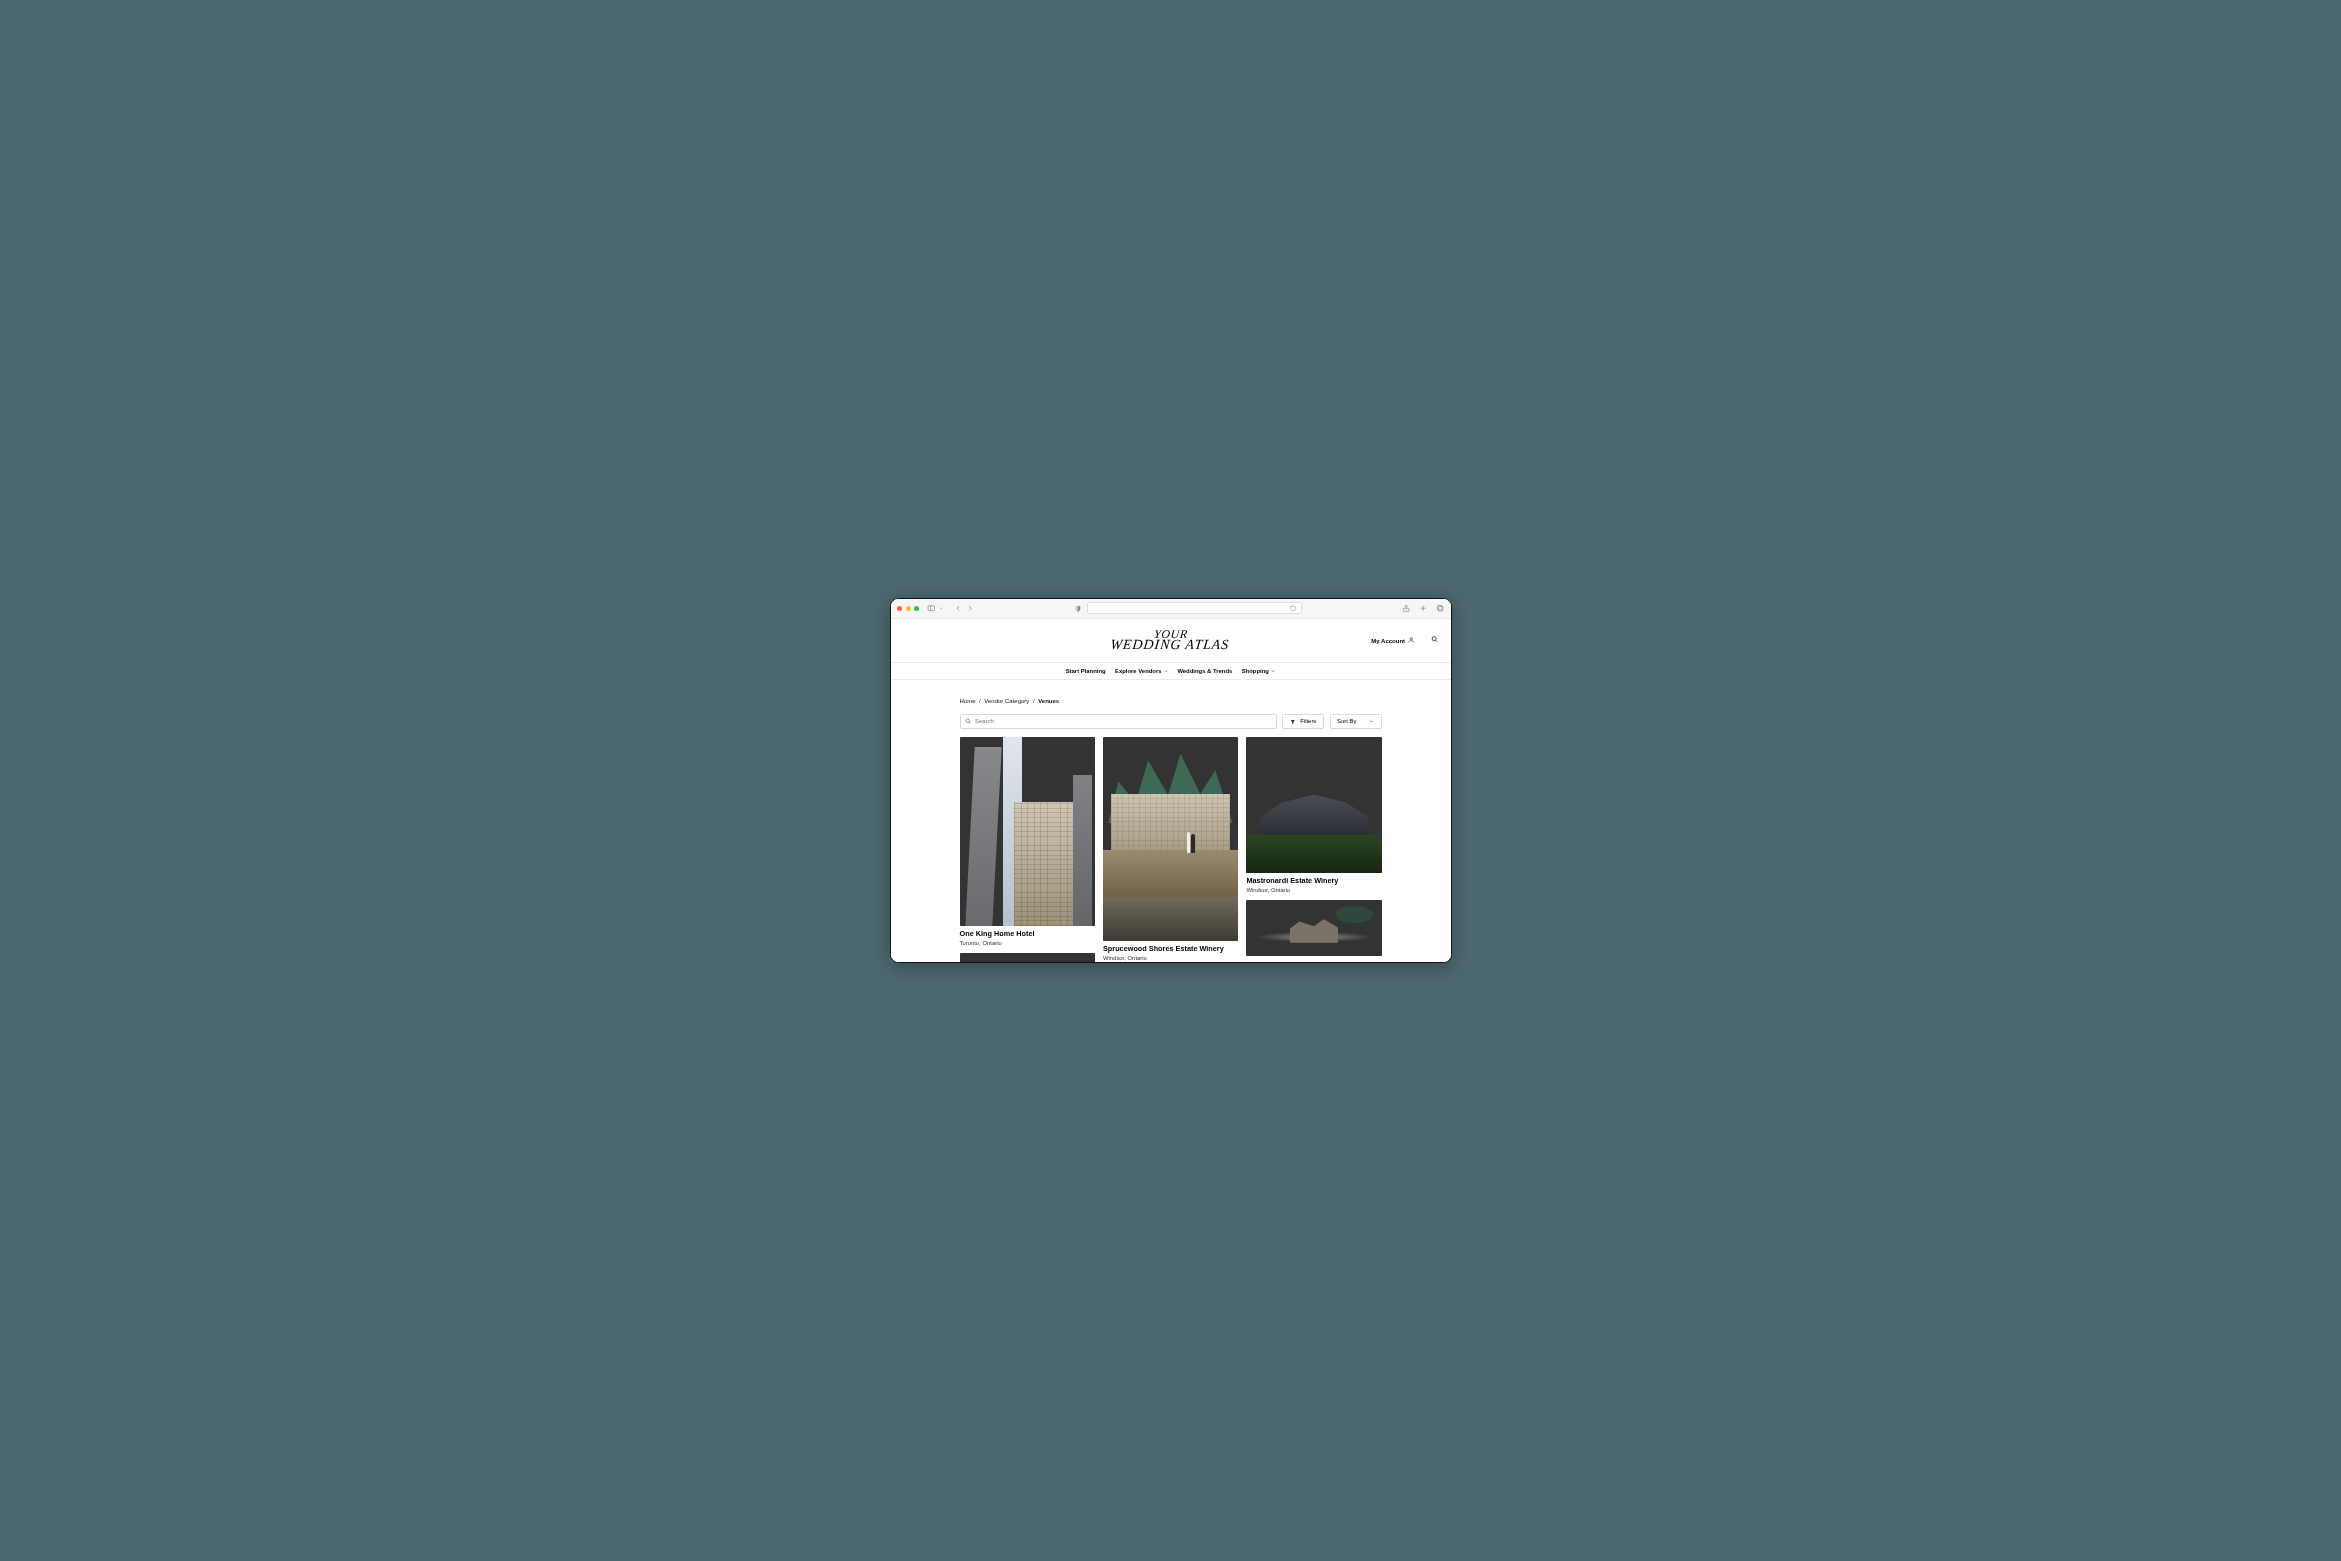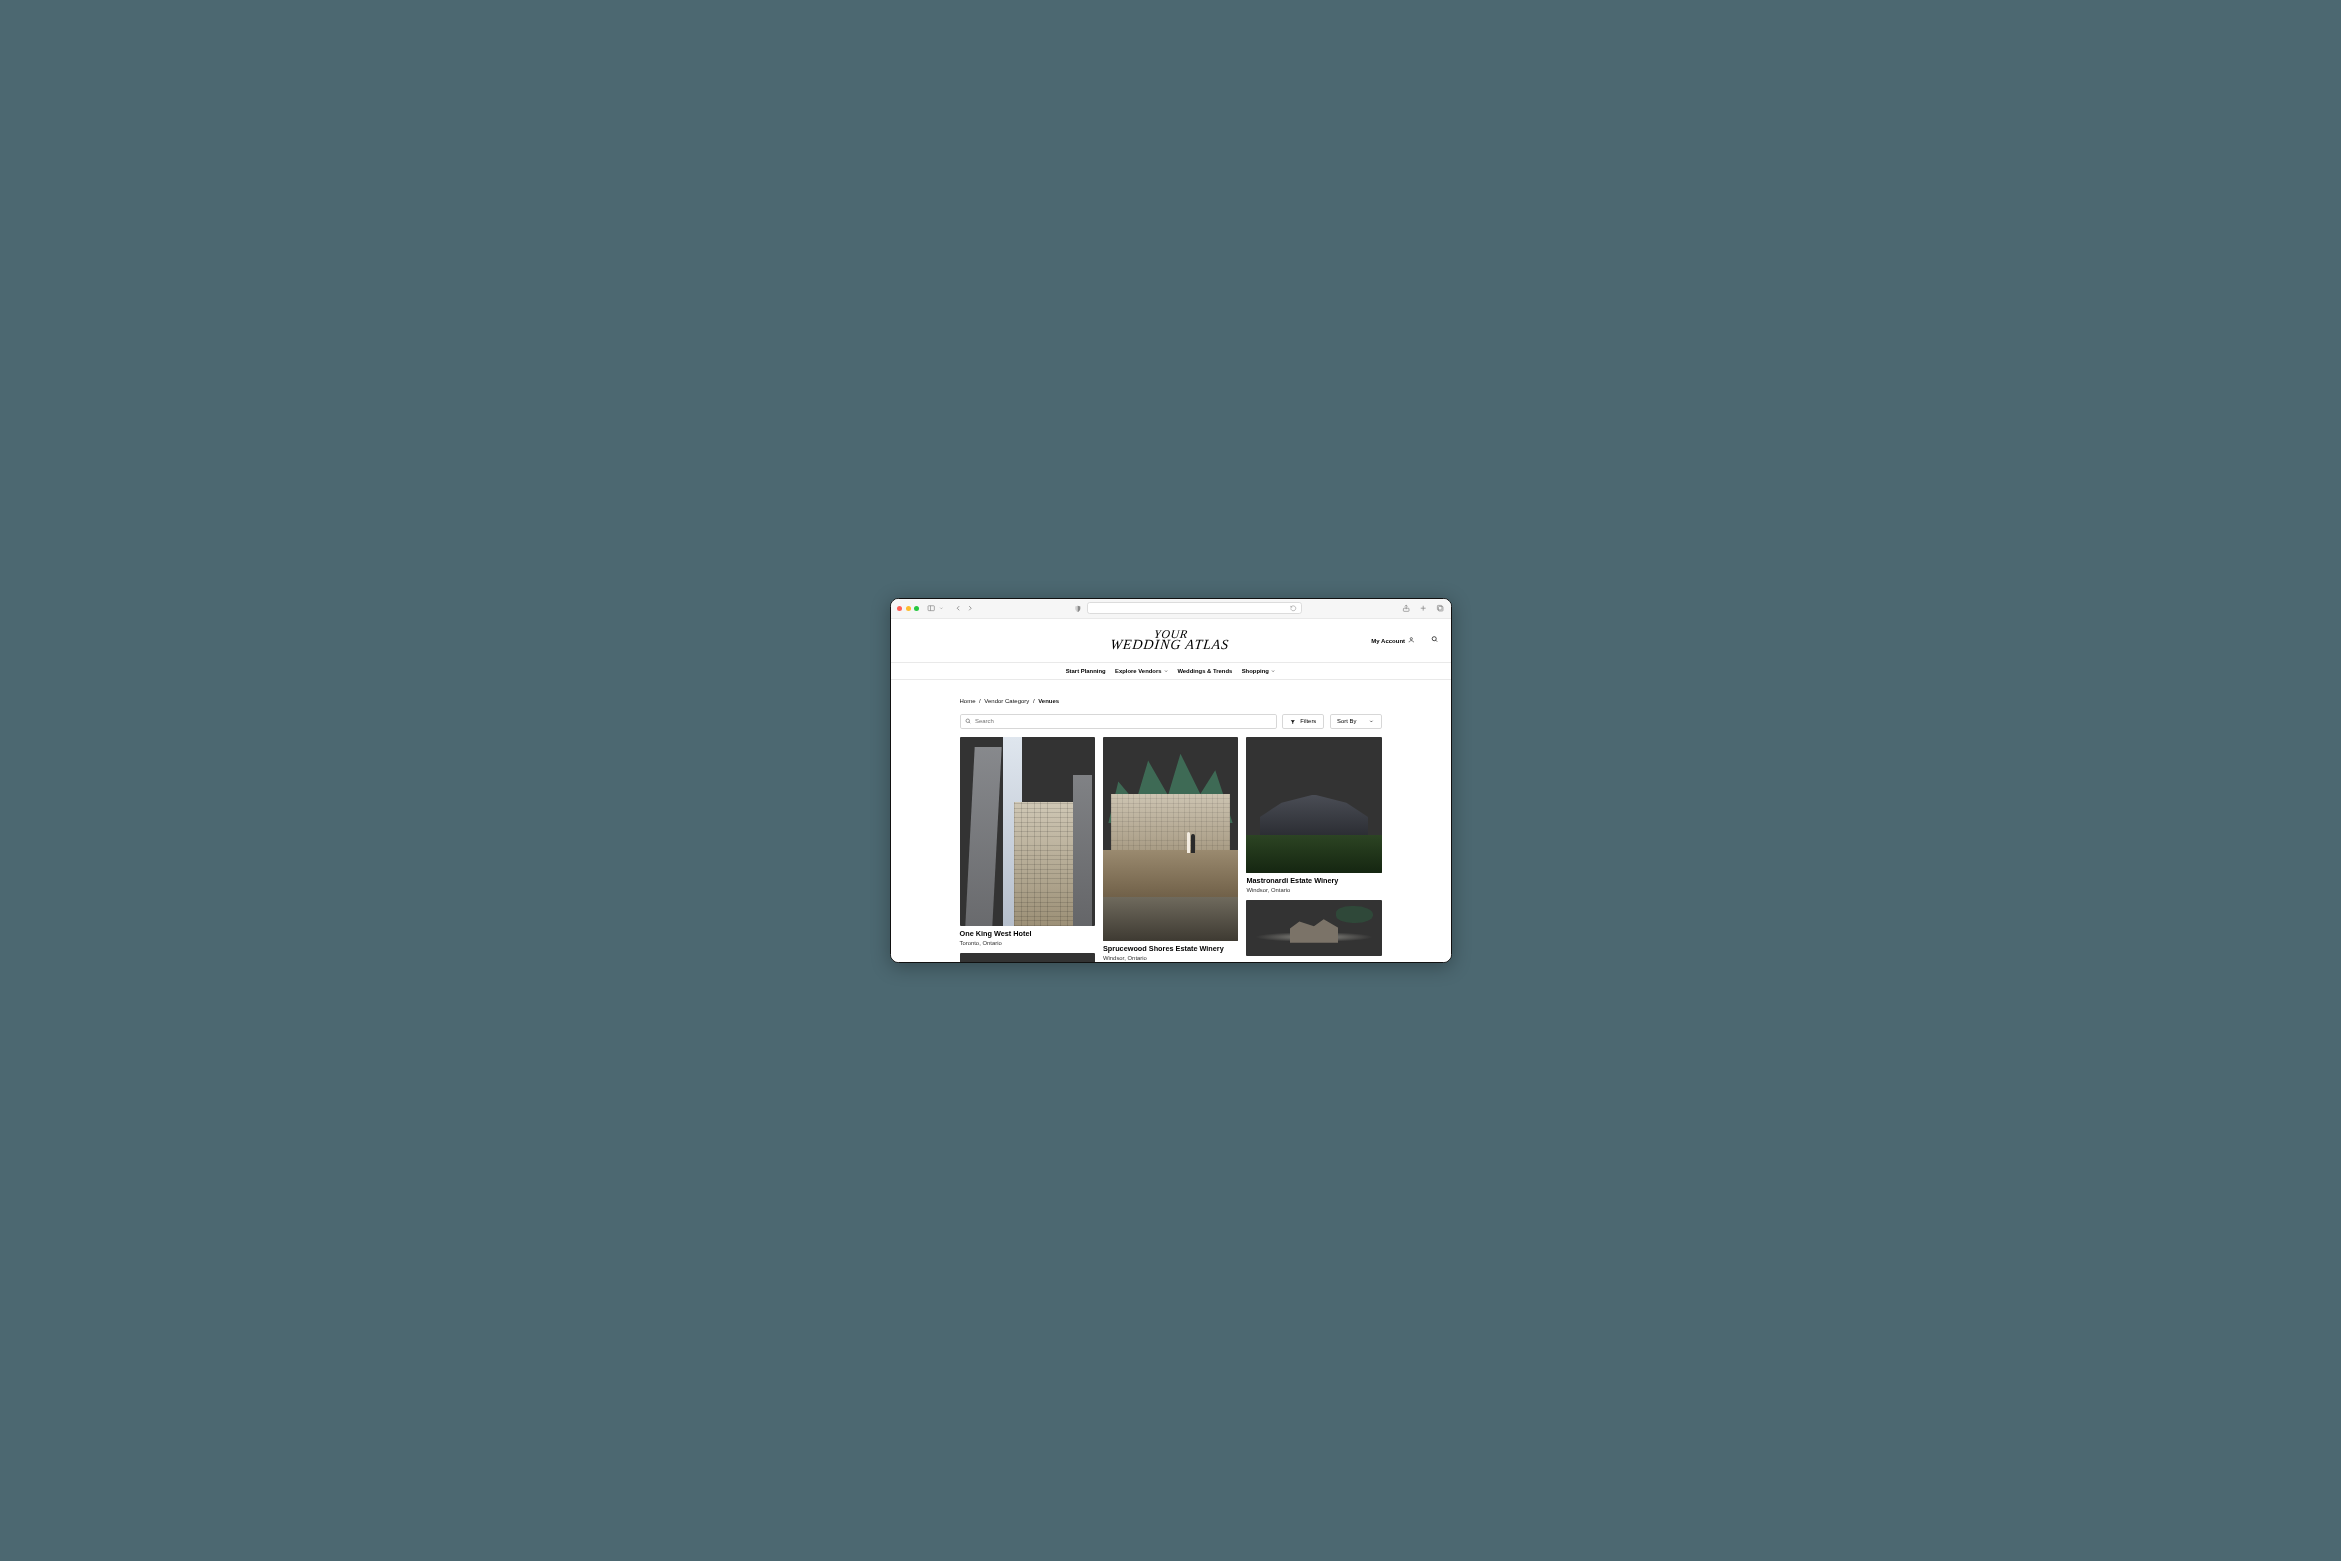--- a/index.html
+++ b/index.html
@@ -352,21 +352,21 @@
       <div class="cards">
 
         <div class="column">
           <div class="card">
             <div class="thumb thumb-1">
               <div class="sky-b sky-1"></div>
               <div class="sky-b sky-2"></div>
               <div class="sky-b sky-3"></div>
               <div class="sky-b sky-4"></div>
             </div>
-            <h3>One King West Hotel</h3>
+            <h3>One King Home Hotel</h3>
             <div class="loc">Toronto, Ontario</div>
           </div>
           <div class="card">
             <div class="thumb thumb-5"></div>
           </div>
         </div>
 
         <div class="column">
           <div class="card">
             <div class="thumb thumb-3">

